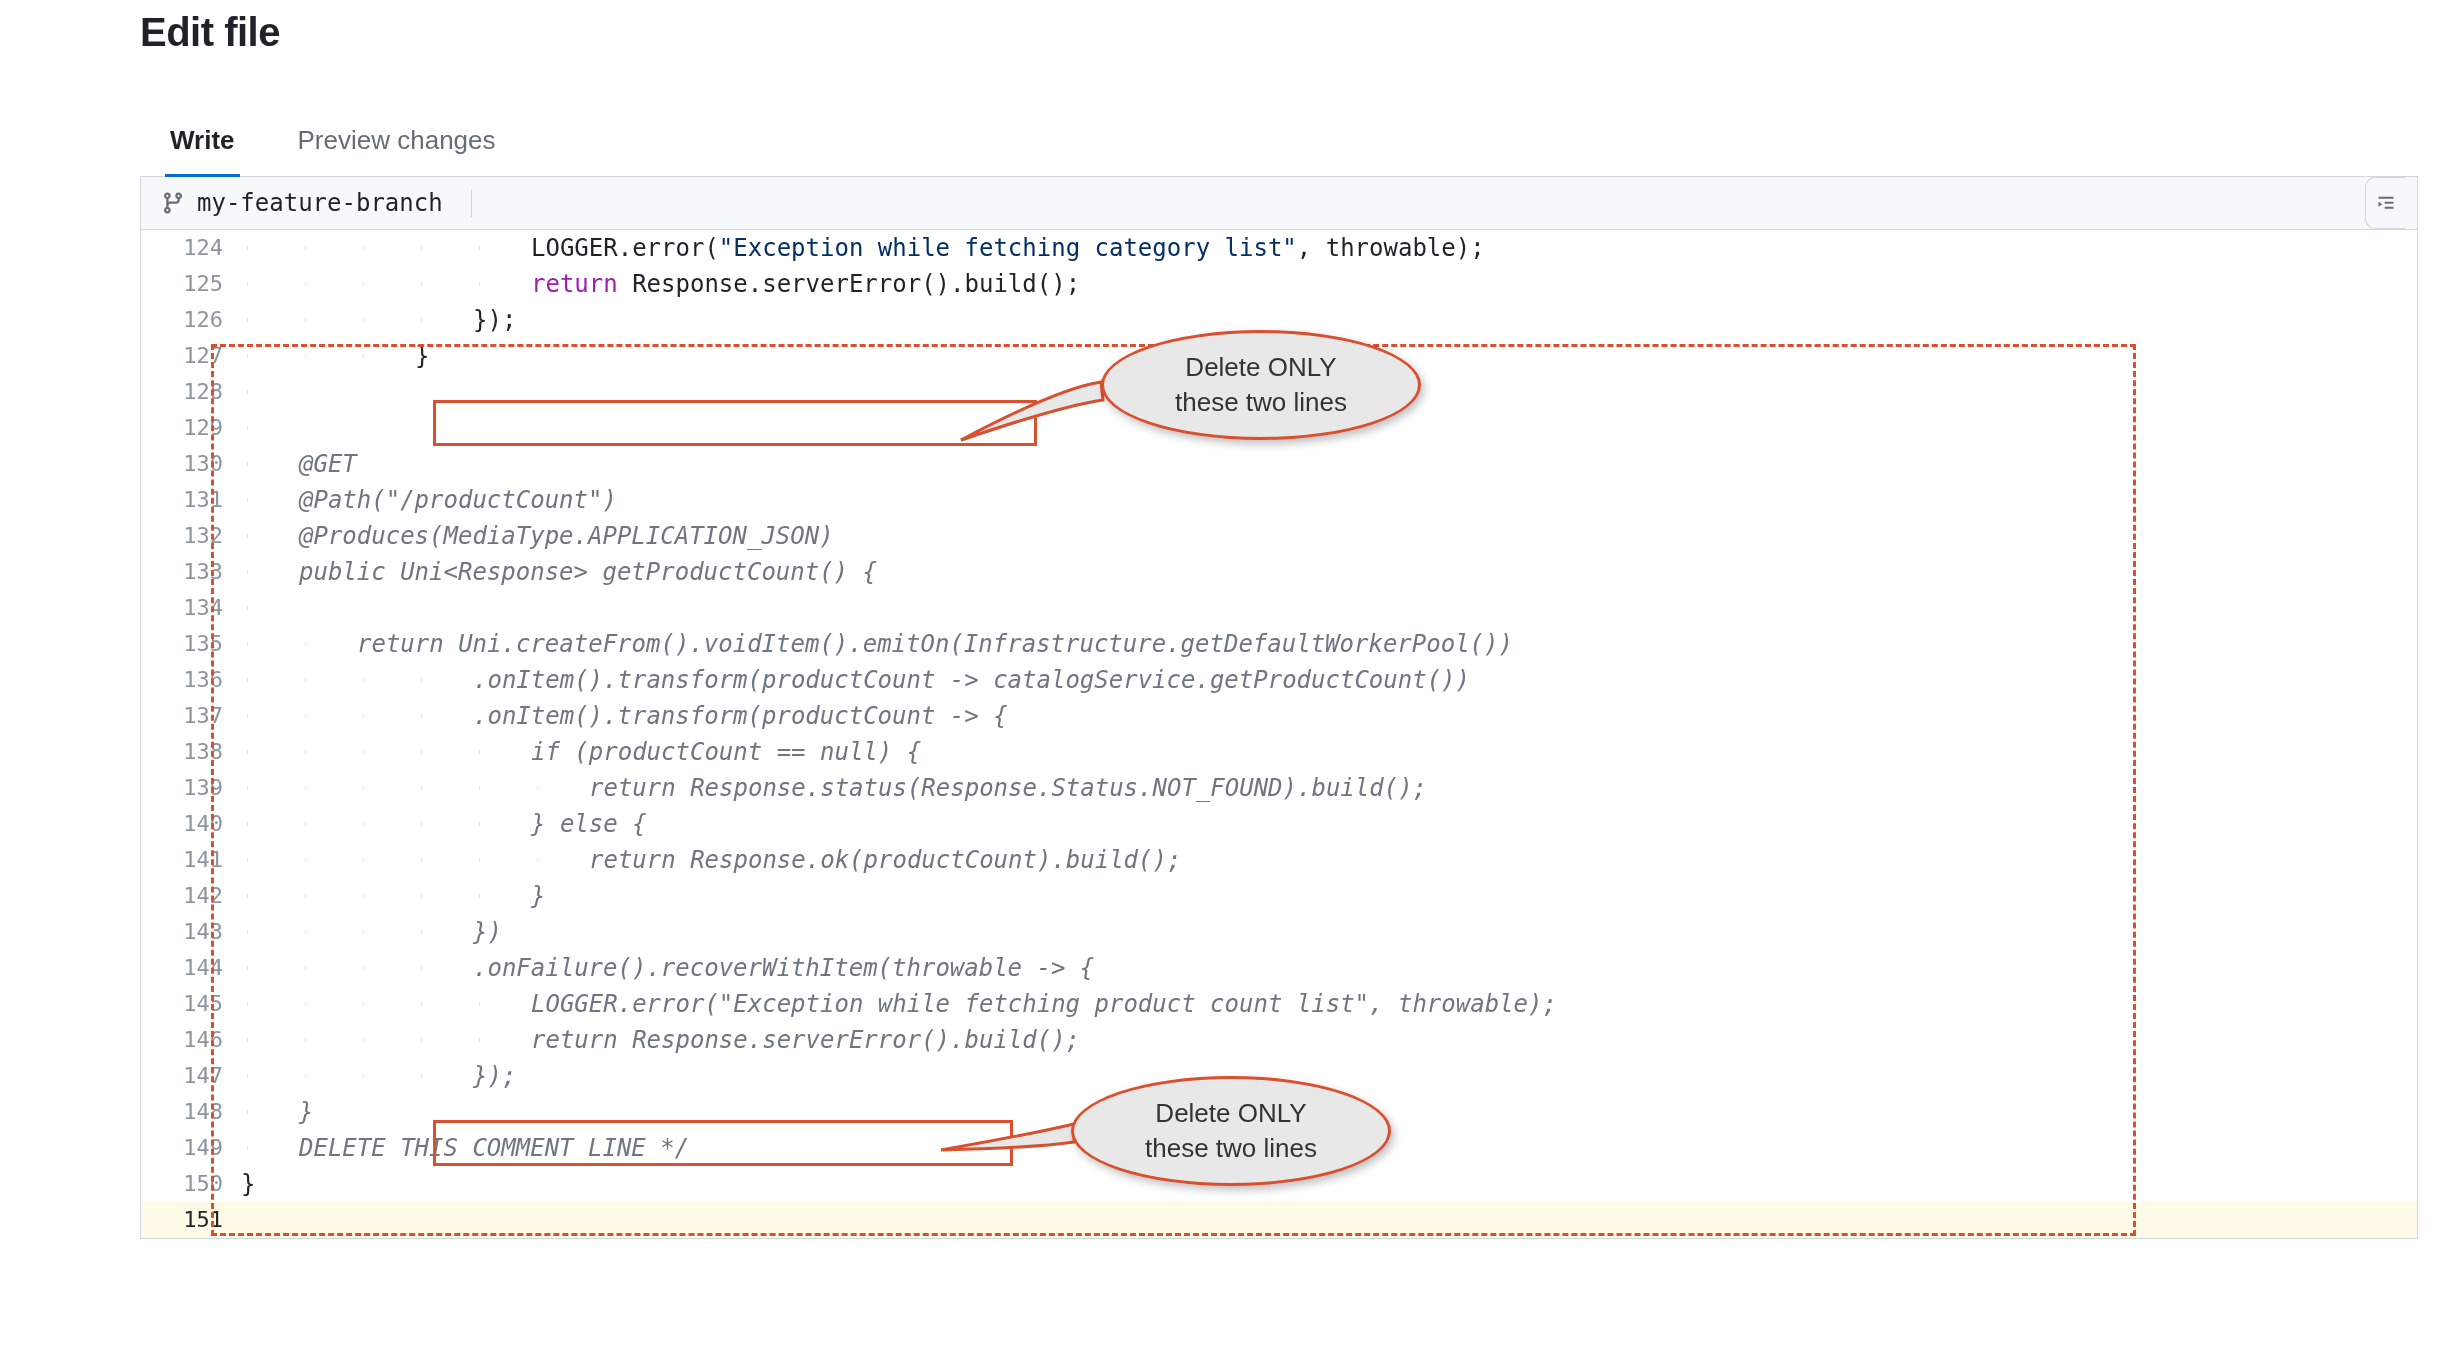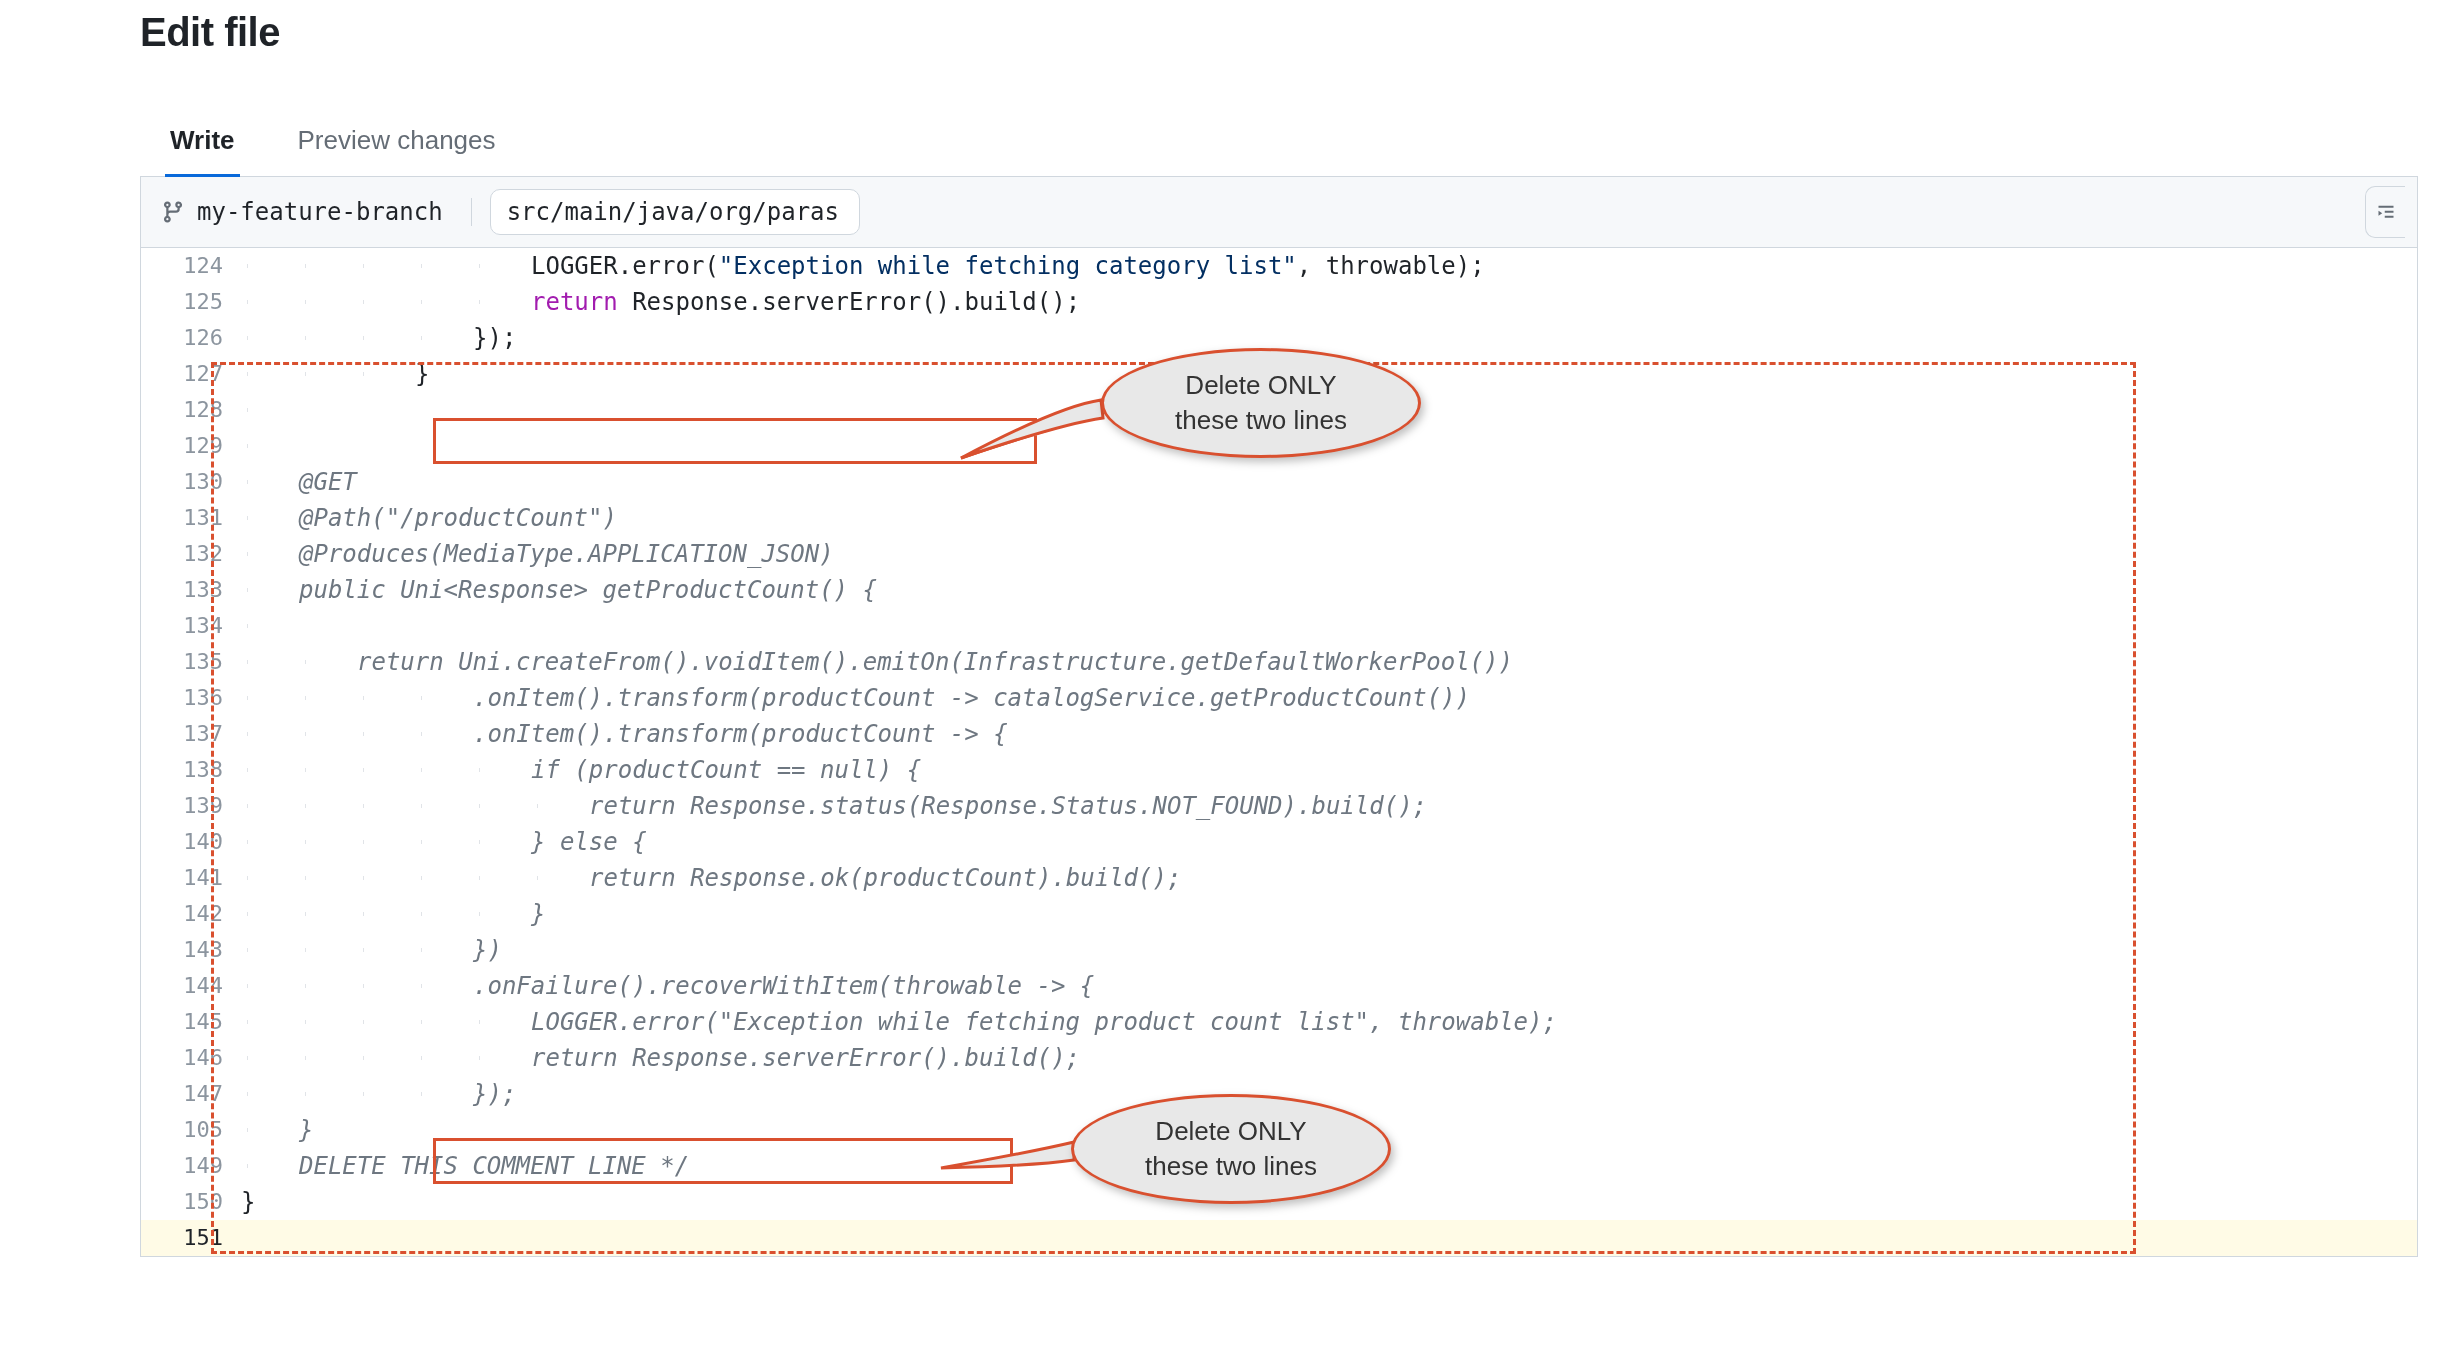--- a/index.html
+++ b/index.html
@@ -49,21 +49,20 @@
 
   <div class="toolbar">
     <div class="branch-group">
       <span class="branch-icon">
         <svg viewBox="0 0 16 16" width="24" height="24" fill="currentColor">
             <path d="M9.5 3.25a2.25 2.25 0 1 1 3 2.122V6A2.5 2.5 0 0 1 10 8.5H6a1 1 0 0 0-1 1v1.128a2.251 2.251 0 1 1-1.5 0V5.372a2.25 2.25 0 1 1 1.5 0v1.836A2.493 2.493 0 0 1 6 7h4a1 1 0 0 0 1-1v-.628A2.25 2.25 0 0 1 9.5 3.25Zm-6 0a.75.75 0 1 0 1.5 0 .75.75 0 0 0-1.5 0Zm8.25-.75a.75.75 0 1 0 0 1.5.75.75 0 0 0 0-1.5ZM4.25 12a.75.75 0 1 0 0 1.5.75.75 0 0 0 0-1.5Z"></path>
           </svg>
       </span>
       <span class="branch-name">my-feature-branch</span>
     </div>
-    <input class="path-input" value="src/main/java/org/paras" style="">
     <div class="toolbar-right-btn">
        <svg viewBox="0 0 16 16" width="20" height="20" fill="currentColor">
           <path d="M2 3h12v1.5H2V3Zm5 4h7v1.5H7V7Zm0 4h7v1.5H7V11ZM2 7l3 2-3 2V7Z"></path>
         </svg>
     </div>
   </div>
 
   <div class="editor" id="editor">
 
     <div class="code-row"><div class="gutter">124</div><div class="code-cell"><span class="indent-guides" style="display: inline-block; width: 290px; height: 100%;"><span class="ig" style="left: 6px;"></span><span class="ig" style="left: 64px;"></span><span class="ig" style="left: 122px;"></span><span class="ig" style="left: 180px;"></span><span class="ig" style="left: 238px;"></span></span><span class="code-text"><span class="tok-plain">LOGGER.error(</span><span class="tok-strlit">"Exception while fetching category list"</span><span class="tok-plain">, throwable);</span></span></div></div>
@@ -83,21 +82,21 @@
       <div class="code-row"><div class="gutter">138</div><div class="code-cell"><span class="indent-guides" style="display: inline-block; width: 290px; height: 100%;"><span class="ig" style="left: 6px;"></span><span class="ig" style="left: 64px;"></span><span class="ig" style="left: 122px;"></span><span class="ig" style="left: 180px;"></span><span class="ig" style="left: 238px;"></span></span><span class="code-text"><span class="tok-comment">if (productCount == null) {</span></span></div></div>
       <div class="code-row"><div class="gutter">139</div><div class="code-cell"><span class="indent-guides" style="display: inline-block; width: 348px; height: 100%;"><span class="ig" style="left: 6px;"></span><span class="ig" style="left: 64px;"></span><span class="ig" style="left: 122px;"></span><span class="ig" style="left: 180px;"></span><span class="ig" style="left: 238px;"></span><span class="ig" style="left: 296px;"></span></span><span class="code-text"><span class="tok-comment">return Response.status(Response.Status.NOT_FOUND).build();</span></span></div></div>
       <div class="code-row"><div class="gutter">140</div><div class="code-cell"><span class="indent-guides" style="display: inline-block; width: 290px; height: 100%;"><span class="ig" style="left: 6px;"></span><span class="ig" style="left: 64px;"></span><span class="ig" style="left: 122px;"></span><span class="ig" style="left: 180px;"></span><span class="ig" style="left: 238px;"></span></span><span class="code-text"><span class="tok-comment">} else {</span></span></div></div>
       <div class="code-row"><div class="gutter">141</div><div class="code-cell"><span class="indent-guides" style="display: inline-block; width: 348px; height: 100%;"><span class="ig" style="left: 6px;"></span><span class="ig" style="left: 64px;"></span><span class="ig" style="left: 122px;"></span><span class="ig" style="left: 180px;"></span><span class="ig" style="left: 238px;"></span><span class="ig" style="left: 296px;"></span></span><span class="code-text"><span class="tok-comment">return Response.ok(productCount).build();</span></span></div></div>
       <div class="code-row"><div class="gutter">142</div><div class="code-cell"><span class="indent-guides" style="display: inline-block; width: 290px; height: 100%;"><span class="ig" style="left: 6px;"></span><span class="ig" style="left: 64px;"></span><span class="ig" style="left: 122px;"></span><span class="ig" style="left: 180px;"></span><span class="ig" style="left: 238px;"></span></span><span class="code-text"><span class="tok-comment">}</span></span></div></div>
       <div class="code-row"><div class="gutter">143</div><div class="code-cell"><span class="indent-guides" style="display: inline-block; width: 232px; height: 100%;"><span class="ig" style="left: 6px;"></span><span class="ig" style="left: 64px;"></span><span class="ig" style="left: 122px;"></span><span class="ig" style="left: 180px;"></span></span><span class="code-text"><span class="tok-comment">})</span></span></div></div>
       <div class="code-row"><div class="gutter">144</div><div class="code-cell"><span class="indent-guides" style="display: inline-block; width: 232px; height: 100%;"><span class="ig" style="left: 6px;"></span><span class="ig" style="left: 64px;"></span><span class="ig" style="left: 122px;"></span><span class="ig" style="left: 180px;"></span></span><span class="code-text"><span class="tok-comment">.onFailure().recoverWithItem(throwable -&gt; {</span></span></div></div>
       <div class="code-row"><div class="gutter">145</div><div class="code-cell"><span class="indent-guides" style="display: inline-block; width: 290px; height: 100%;"><span class="ig" style="left: 6px;"></span><span class="ig" style="left: 64px;"></span><span class="ig" style="left: 122px;"></span><span class="ig" style="left: 180px;"></span><span class="ig" style="left: 238px;"></span></span><span class="code-text"><span class="tok-comment">LOGGER.error("Exception while fetching product count list", throwable);</span></span></div></div>
       <div class="code-row"><div class="gutter">146</div><div class="code-cell"><span class="indent-guides" style="display: inline-block; width: 290px; height: 100%;"><span class="ig" style="left: 6px;"></span><span class="ig" style="left: 64px;"></span><span class="ig" style="left: 122px;"></span><span class="ig" style="left: 180px;"></span><span class="ig" style="left: 238px;"></span></span><span class="code-text"><span class="tok-comment">return Response.serverError().build();</span></span></div></div>
       <div class="code-row"><div class="gutter">147</div><div class="code-cell"><span class="indent-guides" style="display: inline-block; width: 232px; height: 100%;"><span class="ig" style="left: 6px;"></span><span class="ig" style="left: 64px;"></span><span class="ig" style="left: 122px;"></span><span class="ig" style="left: 180px;"></span></span><span class="code-text"><span class="tok-comment">});</span></span></div></div>
-      <div class="code-row"><div class="gutter">105</div><div class="code-cell"><span class="indent-guides" style="display: inline-block; width: 58px; height: 100%;"><span class="ig" style="left: 6px;"></span></span><span class="code-text"><span class="tok-comment">}</span></span></div></div>
+      <div class="code-row"><div class="gutter">148</div><div class="code-cell"><span class="indent-guides" style="display: inline-block; width: 58px; height: 100%;"><span class="ig" style="left: 6px;"></span></span><span class="code-text"><span class="tok-comment">}</span></span></div></div>
       <div class="code-row"><div class="gutter">149</div><div class="code-cell"><span class="indent-guides" style="display: inline-block; width: 58px; height: 100%;"><span class="ig" style="left: 6px;"></span></span><span class="code-text"><span class="tok-comment">DELETE THIS COMMENT LINE */</span></span></div></div>
       <div class="code-row"><div class="gutter">150</div><div class="code-cell"><span class="indent-guides" style="display: inline-block; width: 0px; height: 100%;"></span><span class="code-text"><span class="tok-plain">}</span></span></div></div>
       <div class="code-row active"><div class="gutter">151</div><div class="code-cell"><span class="indent-guides" style="display: inline-block; width: 0px; height: 100%;"></span><span class="code-text"></span></div></div>
       <div class="overlay" id="overlay">
 
       <div class="dashed-box" style="left:70px; top:114px; width:1925px; height:892px;"></div>
 
       <div class="solid-box" style="left:292px; top:170px; width:604px; height:46px;"></div>
 
       <div class="solid-box" style="left:292px; top:890px; width:580px; height:46px;"></div>

